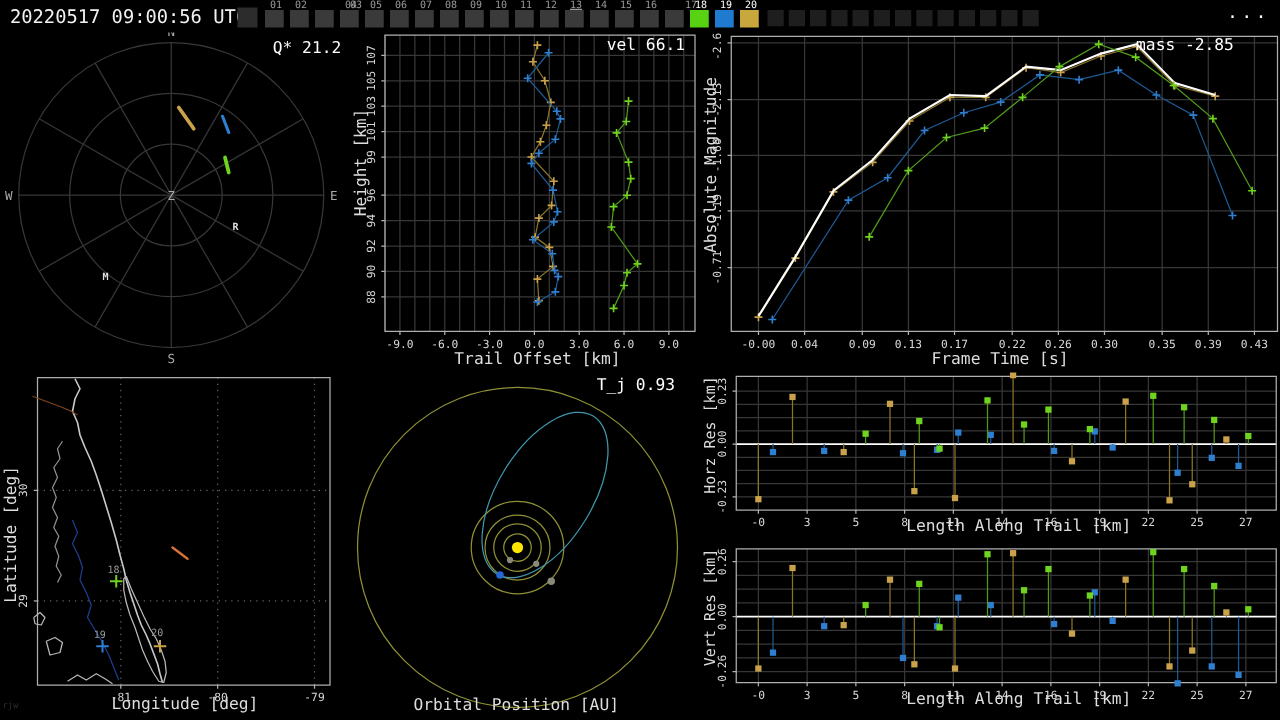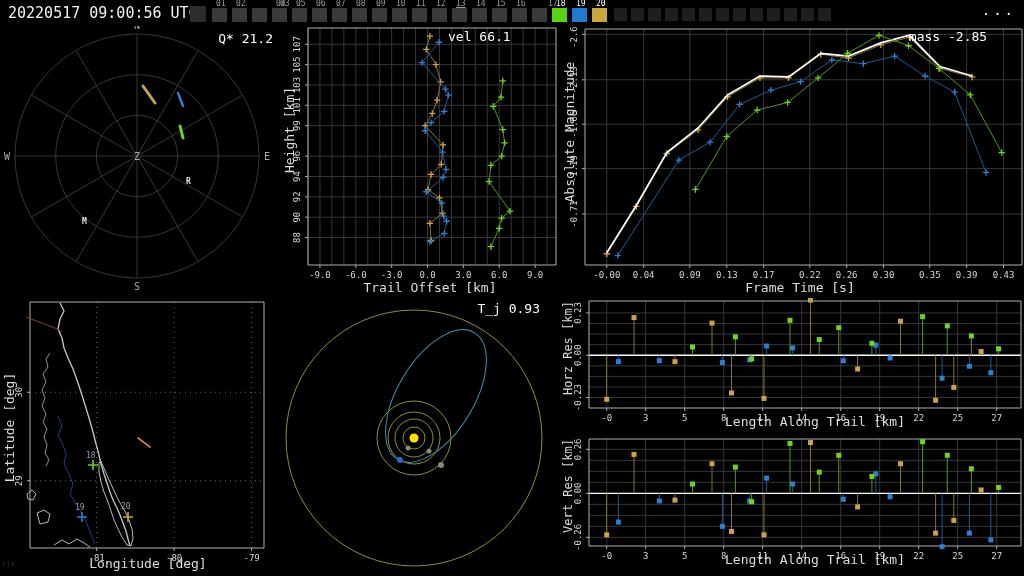--- a/index.html
+++ b/index.html
@@ -593,32 +593,33 @@
       <line x1="389.29999999999995" x2="389.29999999999995" y1="57.346518987341774" y2="19.253164556962027" stroke="#4f9a1a"></line>
       <rect x="386.79999999999995" y="16.753164556962027" width="5" height="5" fill="#6fd41f"></rect>
       <line x1="413.34999999999997" x2="413.34999999999997" y1="57.346518987341774" y2="32.797468354430386" stroke="#4f9a1a"></line>
       <rect x="410.84999999999997" y="30.297468354430386" width="5" height="5" fill="#6fd41f"></rect>
       <line x1="440.65000000000003" x2="440.65000000000003" y1="57.346518987341774" y2="51.42088607594937" stroke="#4f9a1a"></line>
       <rect x="438.15000000000003" y="48.92088607594937" width="5" height="5" fill="#6fd41f"></rect>
     </svg>
 
   <div class="abs title" style="left:195px;top:31px;width:78px;text-align:right">Q* 21.2</div>
 
-  <div class="abs title" style="left:448px;top:29px;width:100px;">vel 66.1</div>
+  <div class="abs title" style="left:448px;top:29px;width:100px;text-align:right">vel 66.1</div>
   <div class="abs axlabel" style="left:330px;top:280px;width:200px">Trail Offset [km]</div>
   <div class="abs axlabel rot" style="left:282px;top:195px;width:130px">Height [km]</div>
 
   <div class="abs title" style="left:880px;top:29px;width:136px;text-align:center">mass -2.85</div>
   <div class="abs axlabel" style="left:700px;top:280px;width:200px">Frame Time [s]</div>
   <div class="abs axlabel rot" style="left:562px;top:222px;width:180px">Absolute Magnitude</div>
 
   <div class="abs axlabel" style="left:48px;top:556px;width:200px">Longitude [deg]</div>
   <div class="abs axlabel rot" style="left:2px;top:495px;width:135px">Latitude [deg]</div>
 
   <div class="abs title" style="left:440px;top:301px;width:100px;text-align:right">T_j 0.93</div>
+  <div class="abs axlabel" style="left:313px;top:557px;width:200px">Orbital Position [AU]</div>
 
   <div class="abs axlabel" style="left:705px;top:414px;width:220px">Length Along Trail [km]</div>
   <div class="abs axlabel rot" style="left:561px;top:403px;width:110px;font-size:12px">Horz Res [km]</div>
   <div class="abs axlabel" style="left:705px;top:552px;width:220px">Length Along Trail [km]</div>
   <div class="abs axlabel rot" style="left:561px;top:541px;width:110px;font-size:12px">Vert Res [km]</div>
 
   <div id="watermark" class="abs">rjw</div>
 </div>
 
 </body></html>

